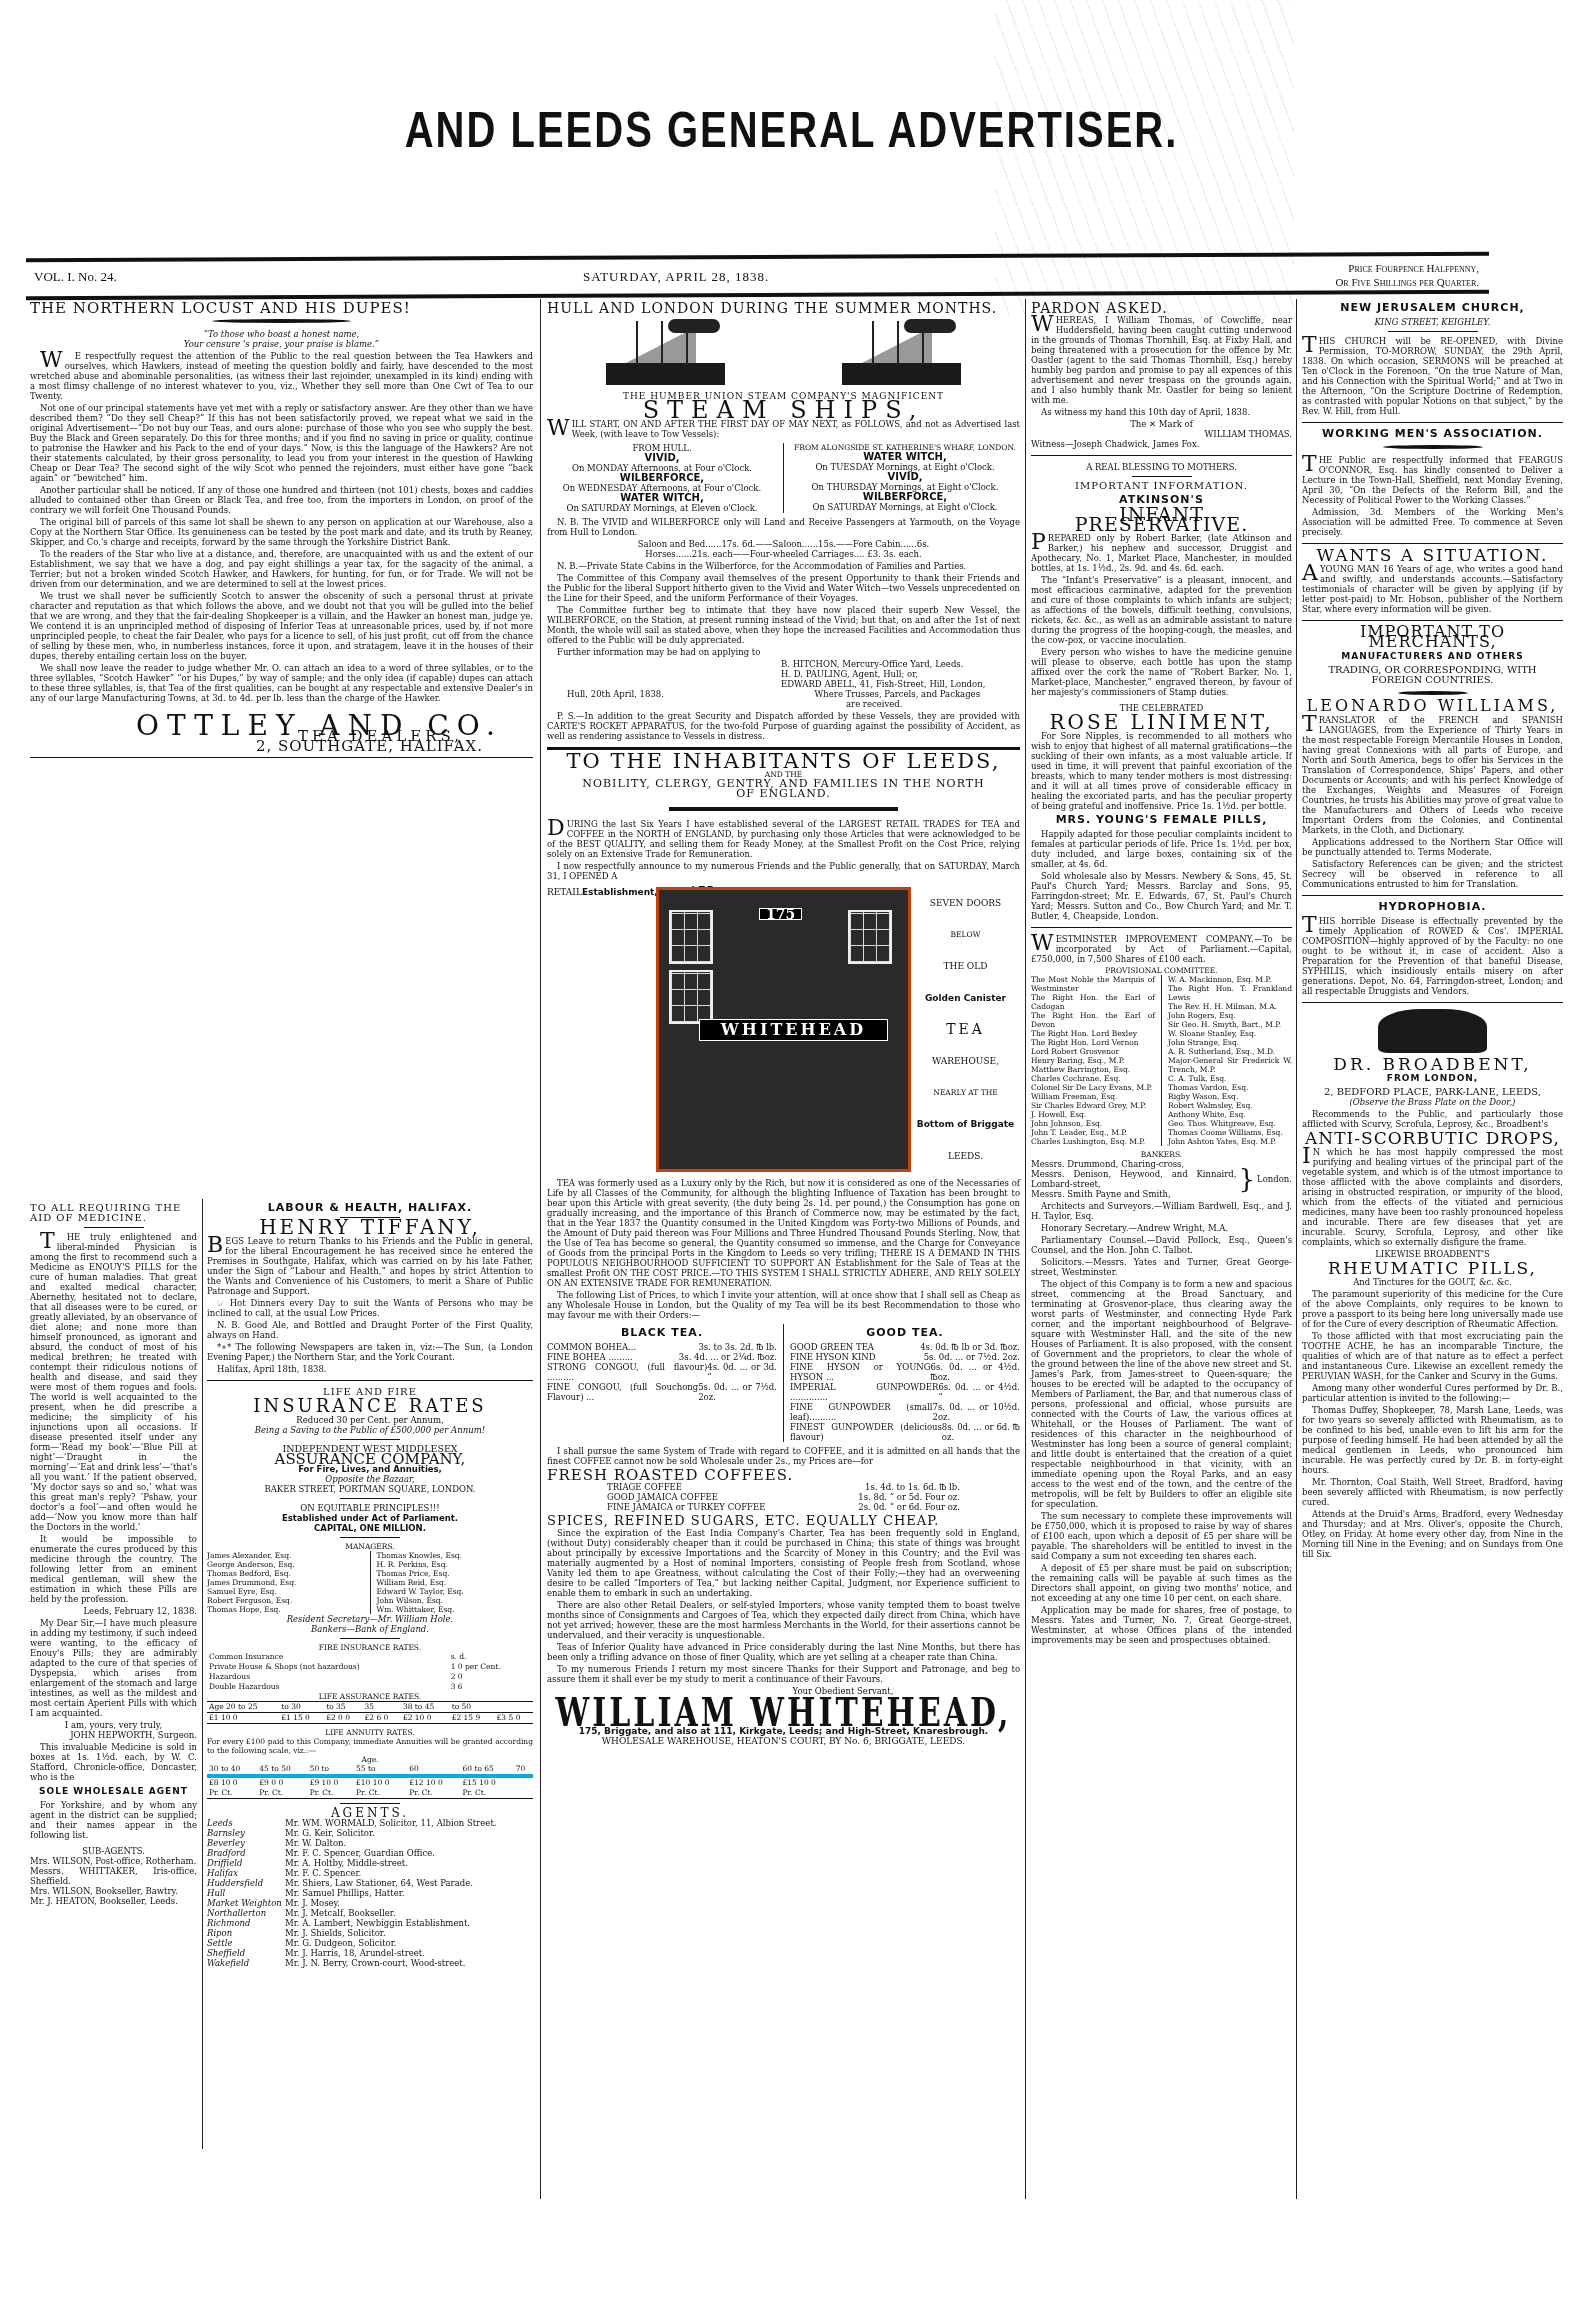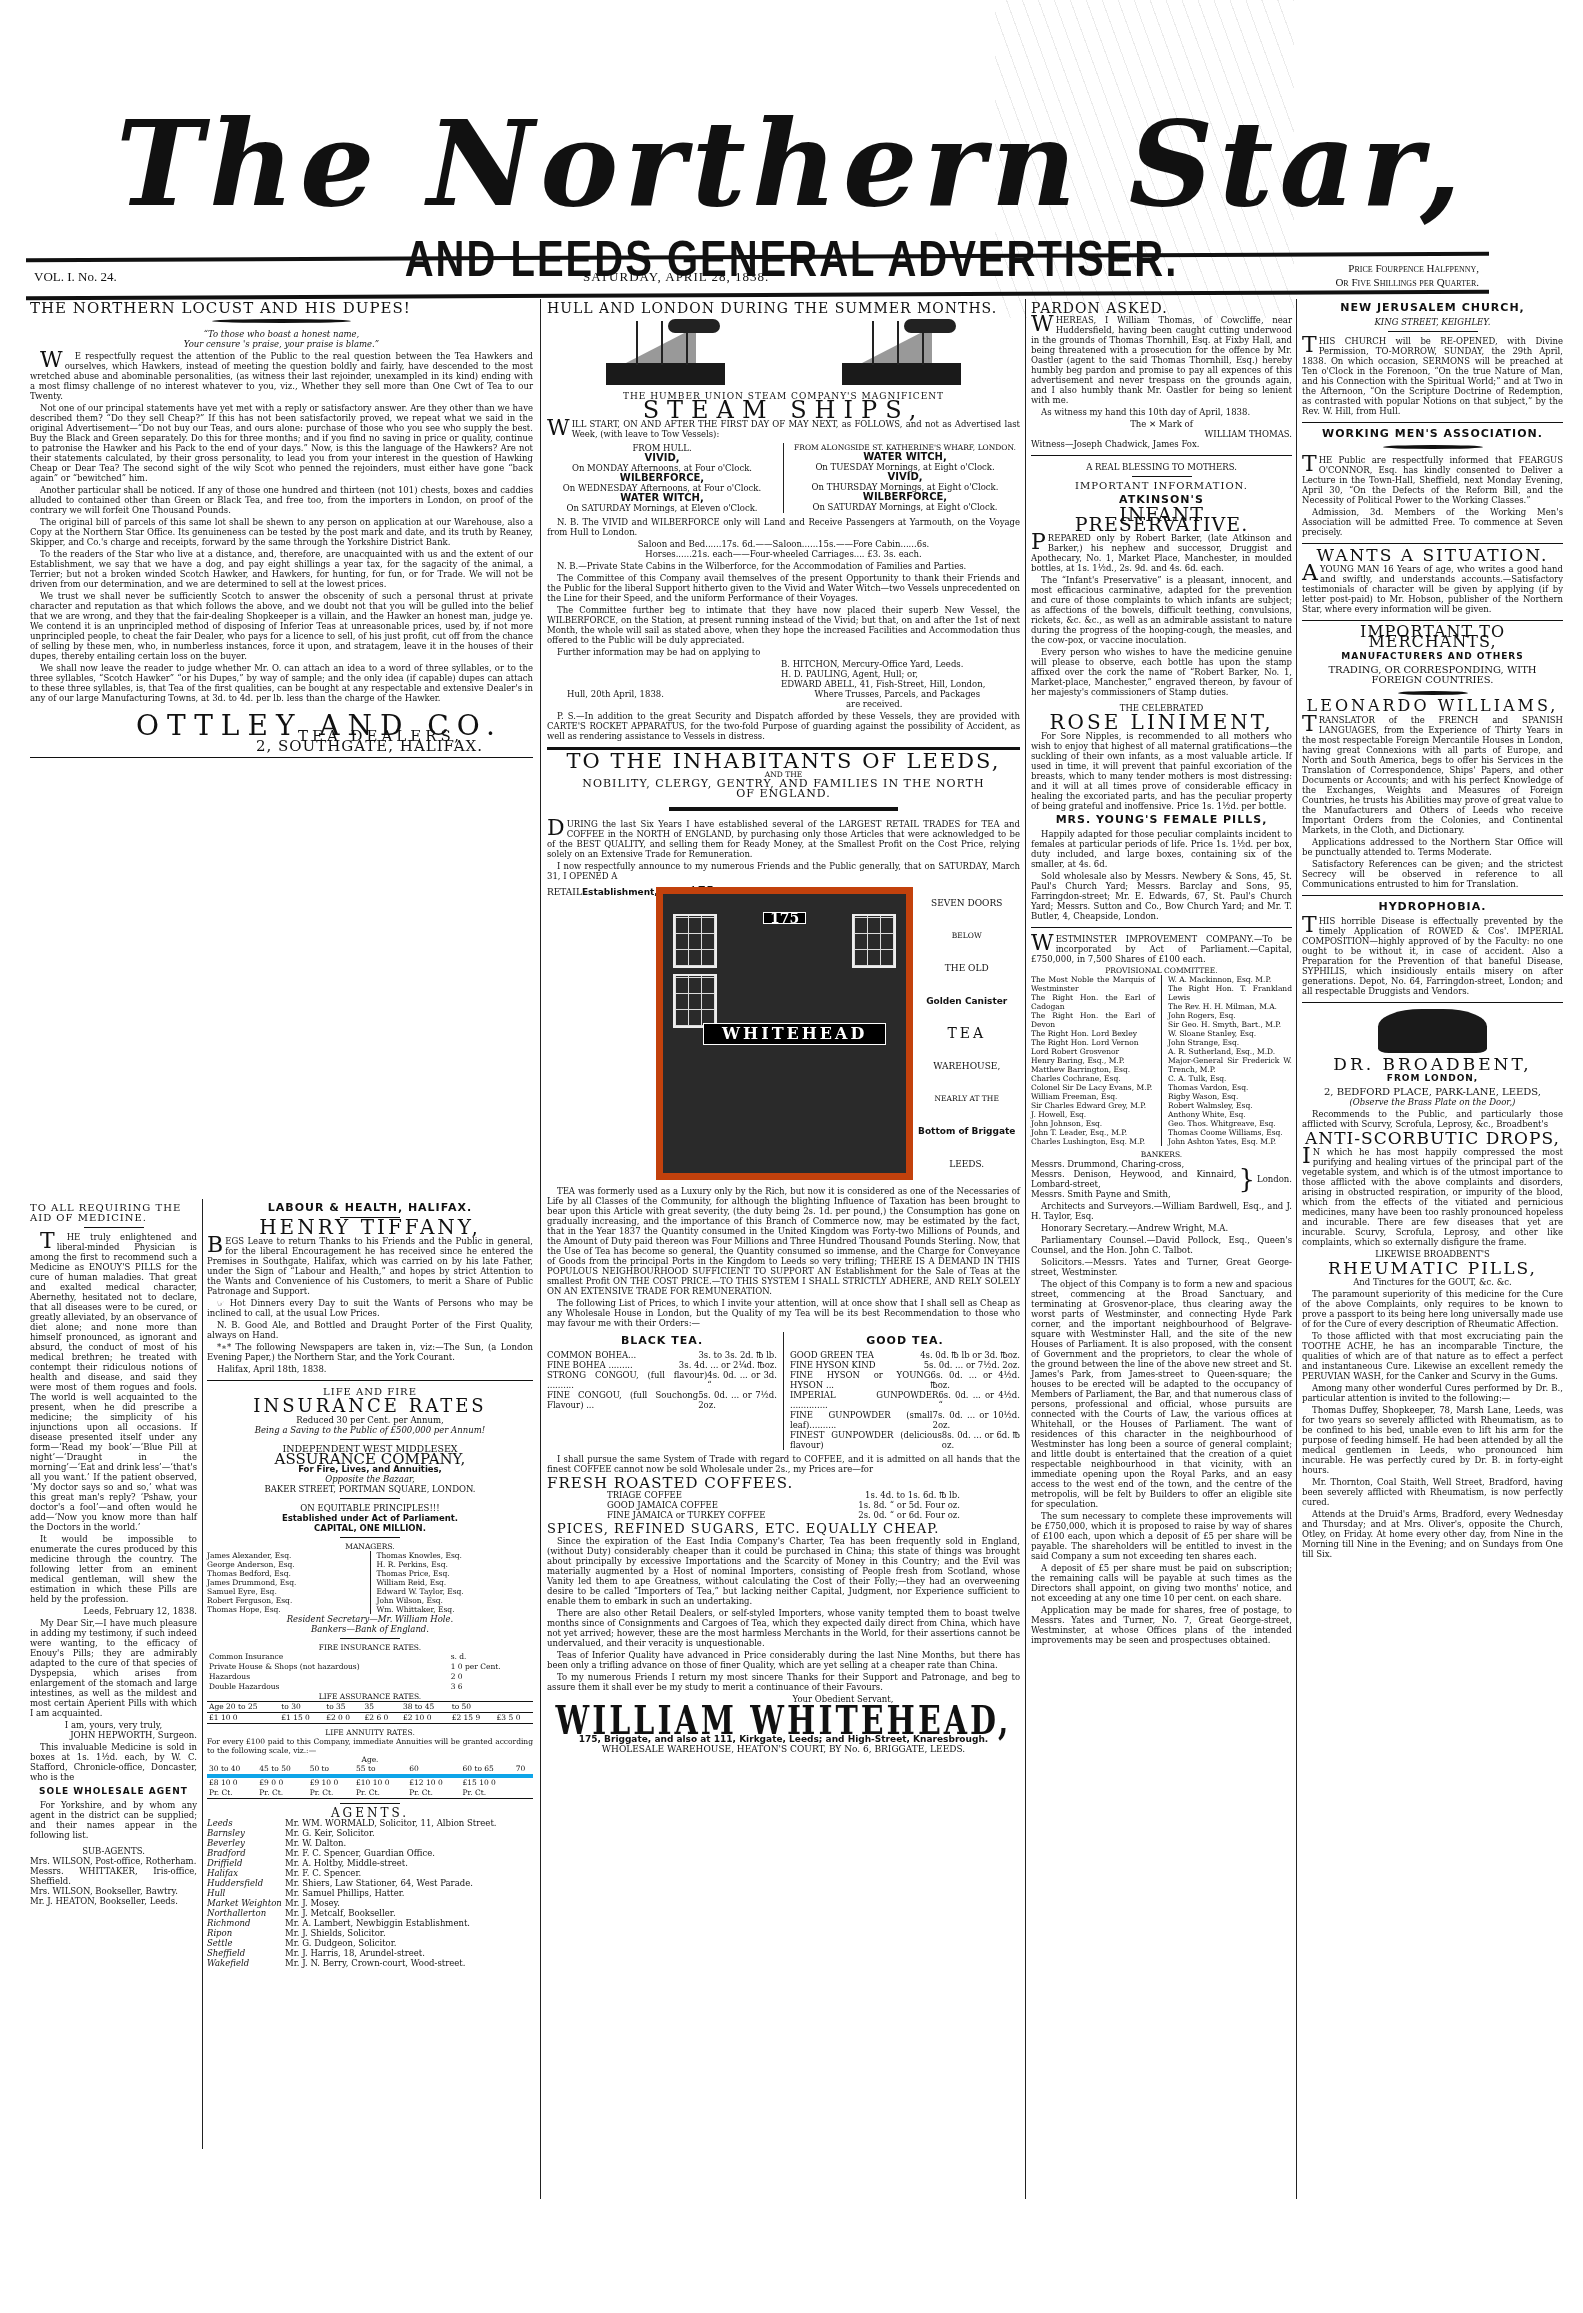--- a/index.html
+++ b/index.html
@@ -31,39 +31,38 @@
   .ship .hull{position:absolute;bottom:0;left:0;width:119px;height:22px;background:#1a1a1a;}
   .ship .mast1,.ship .mast2,.ship .mast3{position:absolute;bottom:20px;width:2px;height:44px;background:#222;}
   .ship .mast1{left:30px}.ship .mast2{left:55px}.ship .mast3{left:80px}
   .ship .smoke{position:absolute;top:0;left:62px;width:52px;height:14px;background:#222;border-radius:8px;}
   .ship .sail{position:absolute;bottom:22px;left:20px;width:0;height:0;border-left:70px solid transparent;border-bottom:36px solid #555;opacity:.6;}
   .two{display:flex;gap:6px;}
   .two>div{flex:1;}
   .two .divider{flex:0 0 1px;background:#222;}
   table{border-collapse:collapse;width:100%;font-size:7.5px;}
   td{padding:0 2px;vertical-align:top;}
-  .shop{width:249px;height:279px;background:#2a2a2a;margin:0 auto;position:relative;border:7px solid #c2410c;}
+  .shop{width:249px;height:279px;background:#2a2a2a;margin:0 auto;position:relative;border:3px solid #c2410c;}
   .shop .sign{position:absolute;top:129px;left:40px;right:20px;height:20px;background:#000;color:#fff;text-align:center;font-size:16px;font-weight:bold;letter-spacing:3px;line-height:20px;border:1px solid #fff;}
   .shop .num{position:absolute;top:18px;left:100px;background:#000;color:#fff;font-size:14px;font-weight:bold;padding:0 6px;border:1px solid #fff;}
   .shop .win{position:absolute;width:40px;height:50px;background:repeating-linear-gradient(90deg,#ddd 0 1px,transparent 1px 13px),repeating-linear-gradient(0deg,#ddd 0 1px,transparent 1px 16px);border:2px solid #eee;}
   .crest{width:109px;height:44px;margin:6px auto;background:#1a1a1a;border-radius:40% 40% 10% 10%;}
   .sig{font-size:30px;letter-spacing:3px;text-align:center;font-weight:bold;transform:scaleY(1.3);margin:12px 0 8px;}
   .bold-sans{font-family:"DejaVu Sans",sans-serif;font-weight:bold;}
   .price-row{display:flex;justify-content:space-between;}
   .agents div{display:flex;}
   .agents .town{font-style:italic;min-width:78px;}
   .margin-scrawl{position:absolute;left:995px;top:0;width:299px;height:318px;background:repeating-linear-gradient(70deg,transparent 0 14px,rgba(0,0,0,.08) 14px 15px);}
 </style>
 </head>
 <body>
 
 <div class="abs margin-scrawl"></div>
 
 <div class="abs mast">
-  <div class="mast-title">The Northern Star,</div>
   <div class="mast-sub">AND LEEDS GENERAL ADVERTISER.</div>
 </div>
 <div class="rule" style="top:255px;height:4px;transform:rotate(-.25deg)"></div>
 <div class="abs dateline">
   <span class="vol">VOL. I. No. 24.</span>
   <span class="date">SATURDAY, APRIL 28, 1838.</span>
   <div class="price">
     <div>Price Fourpence Halfpenny,</div>
     <div>Or Five Shillings per Quarter.</div>
   </div>

